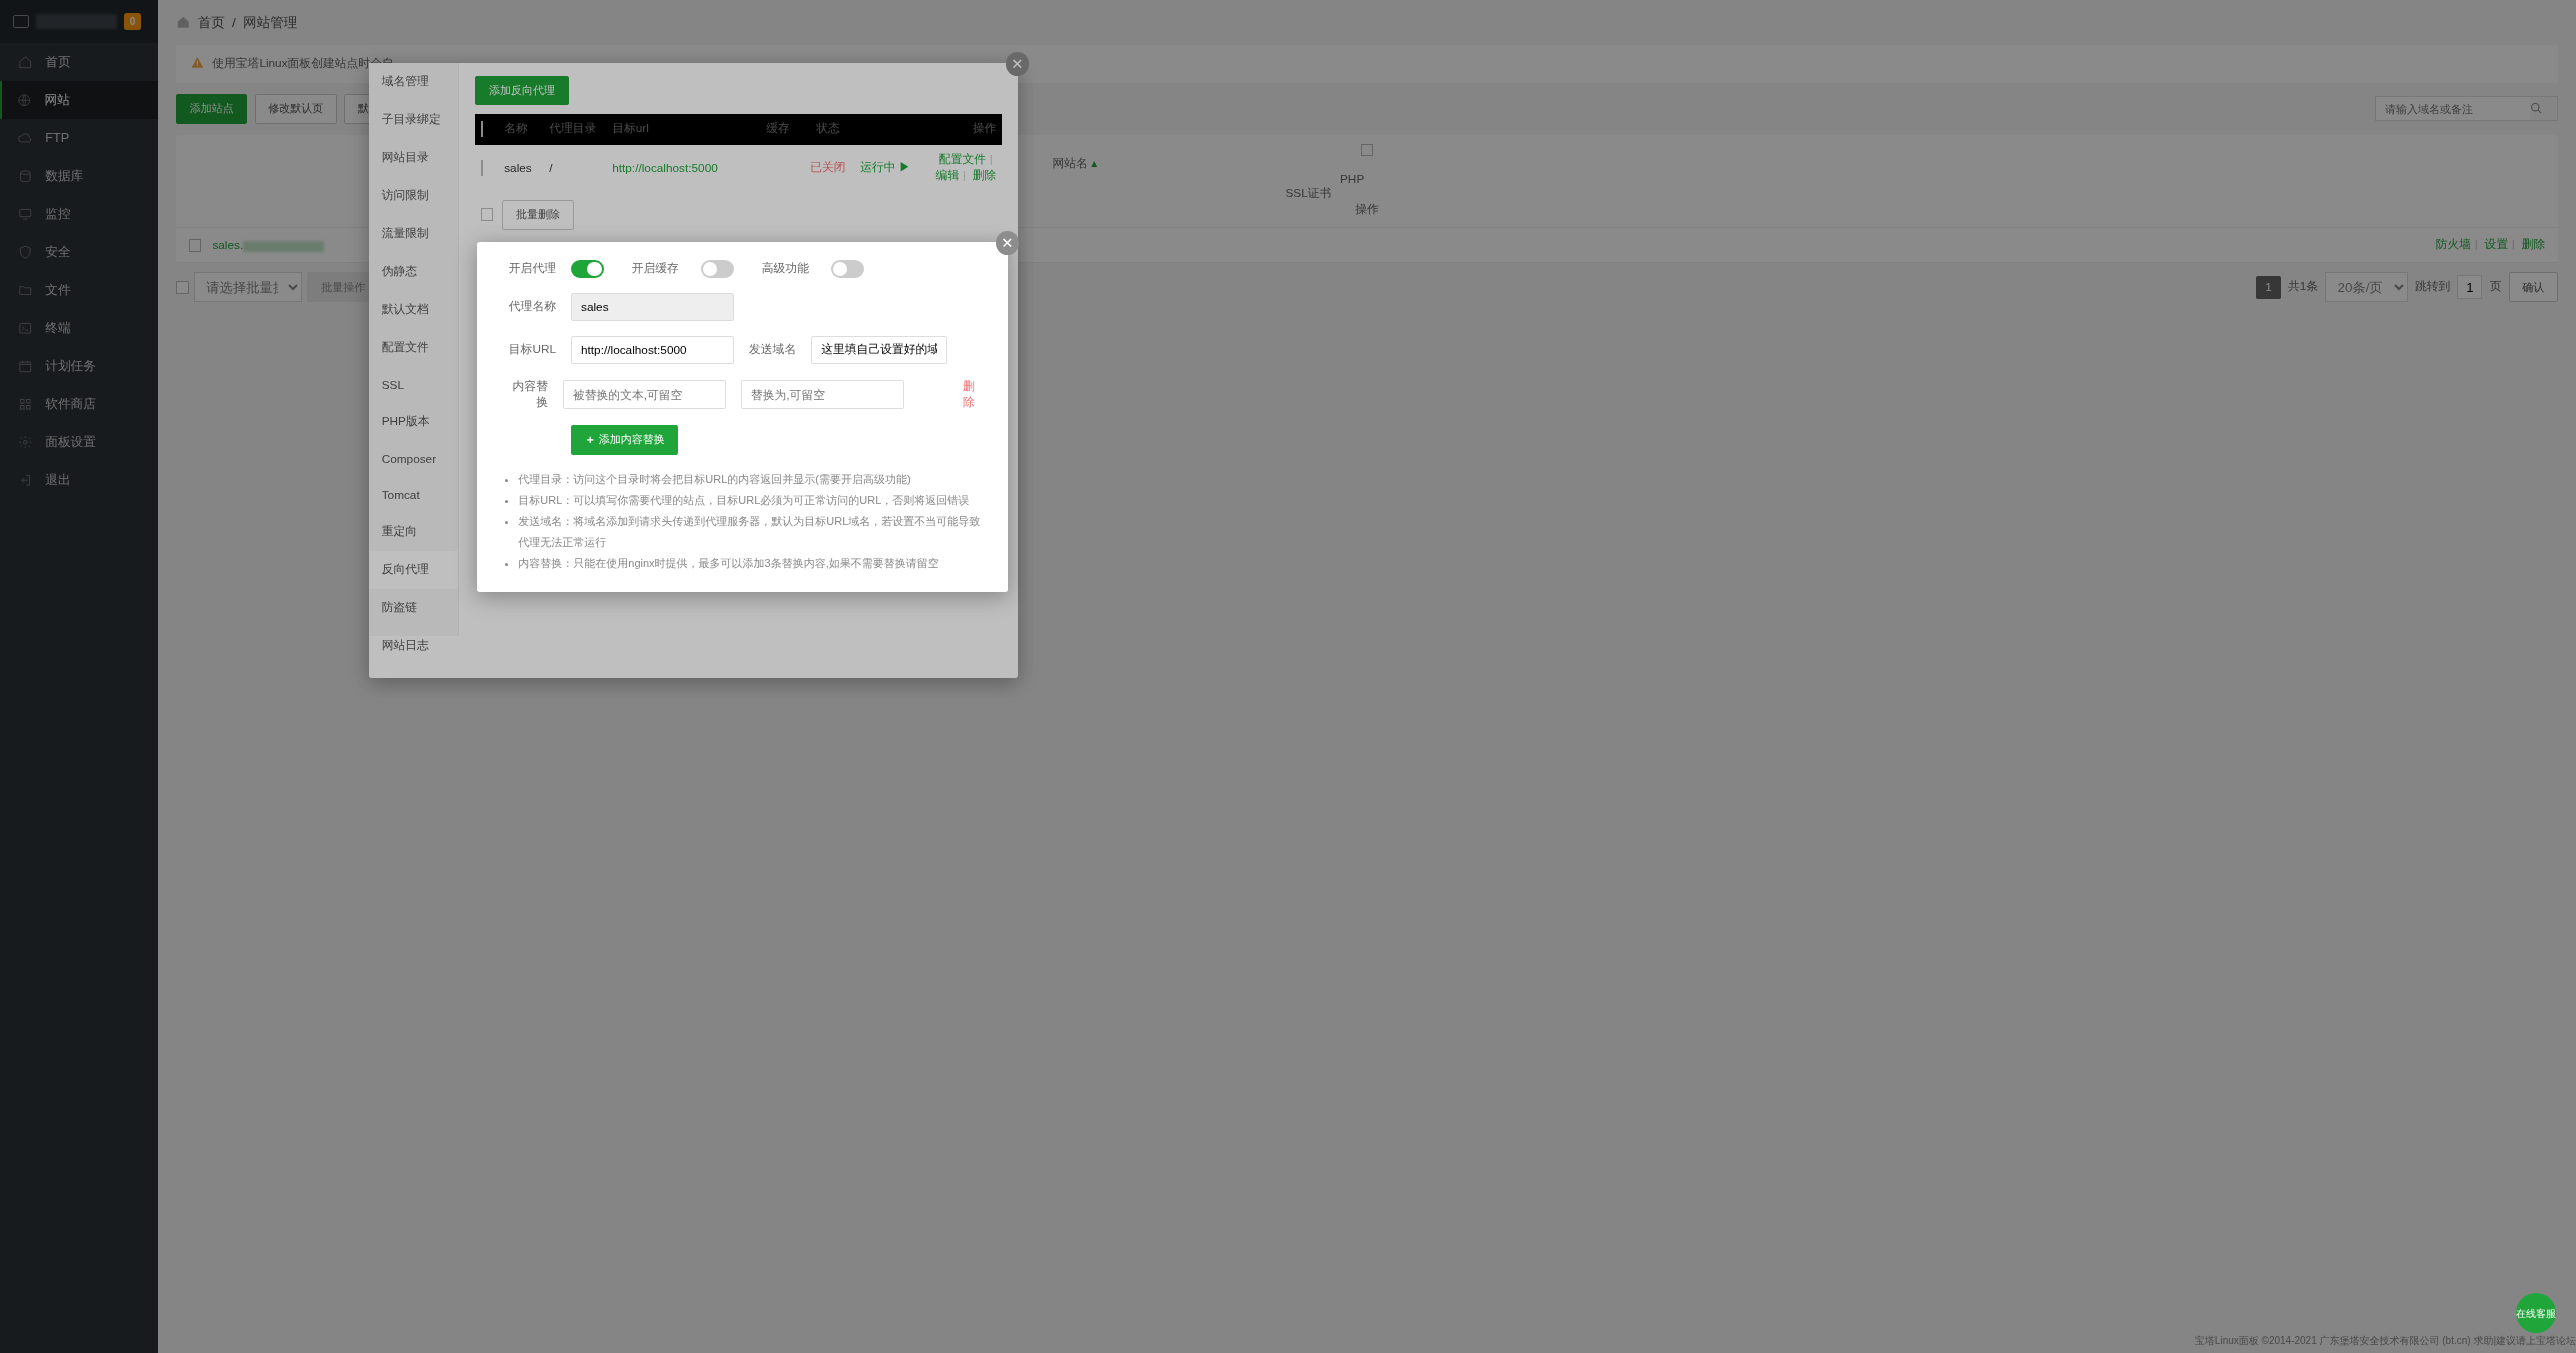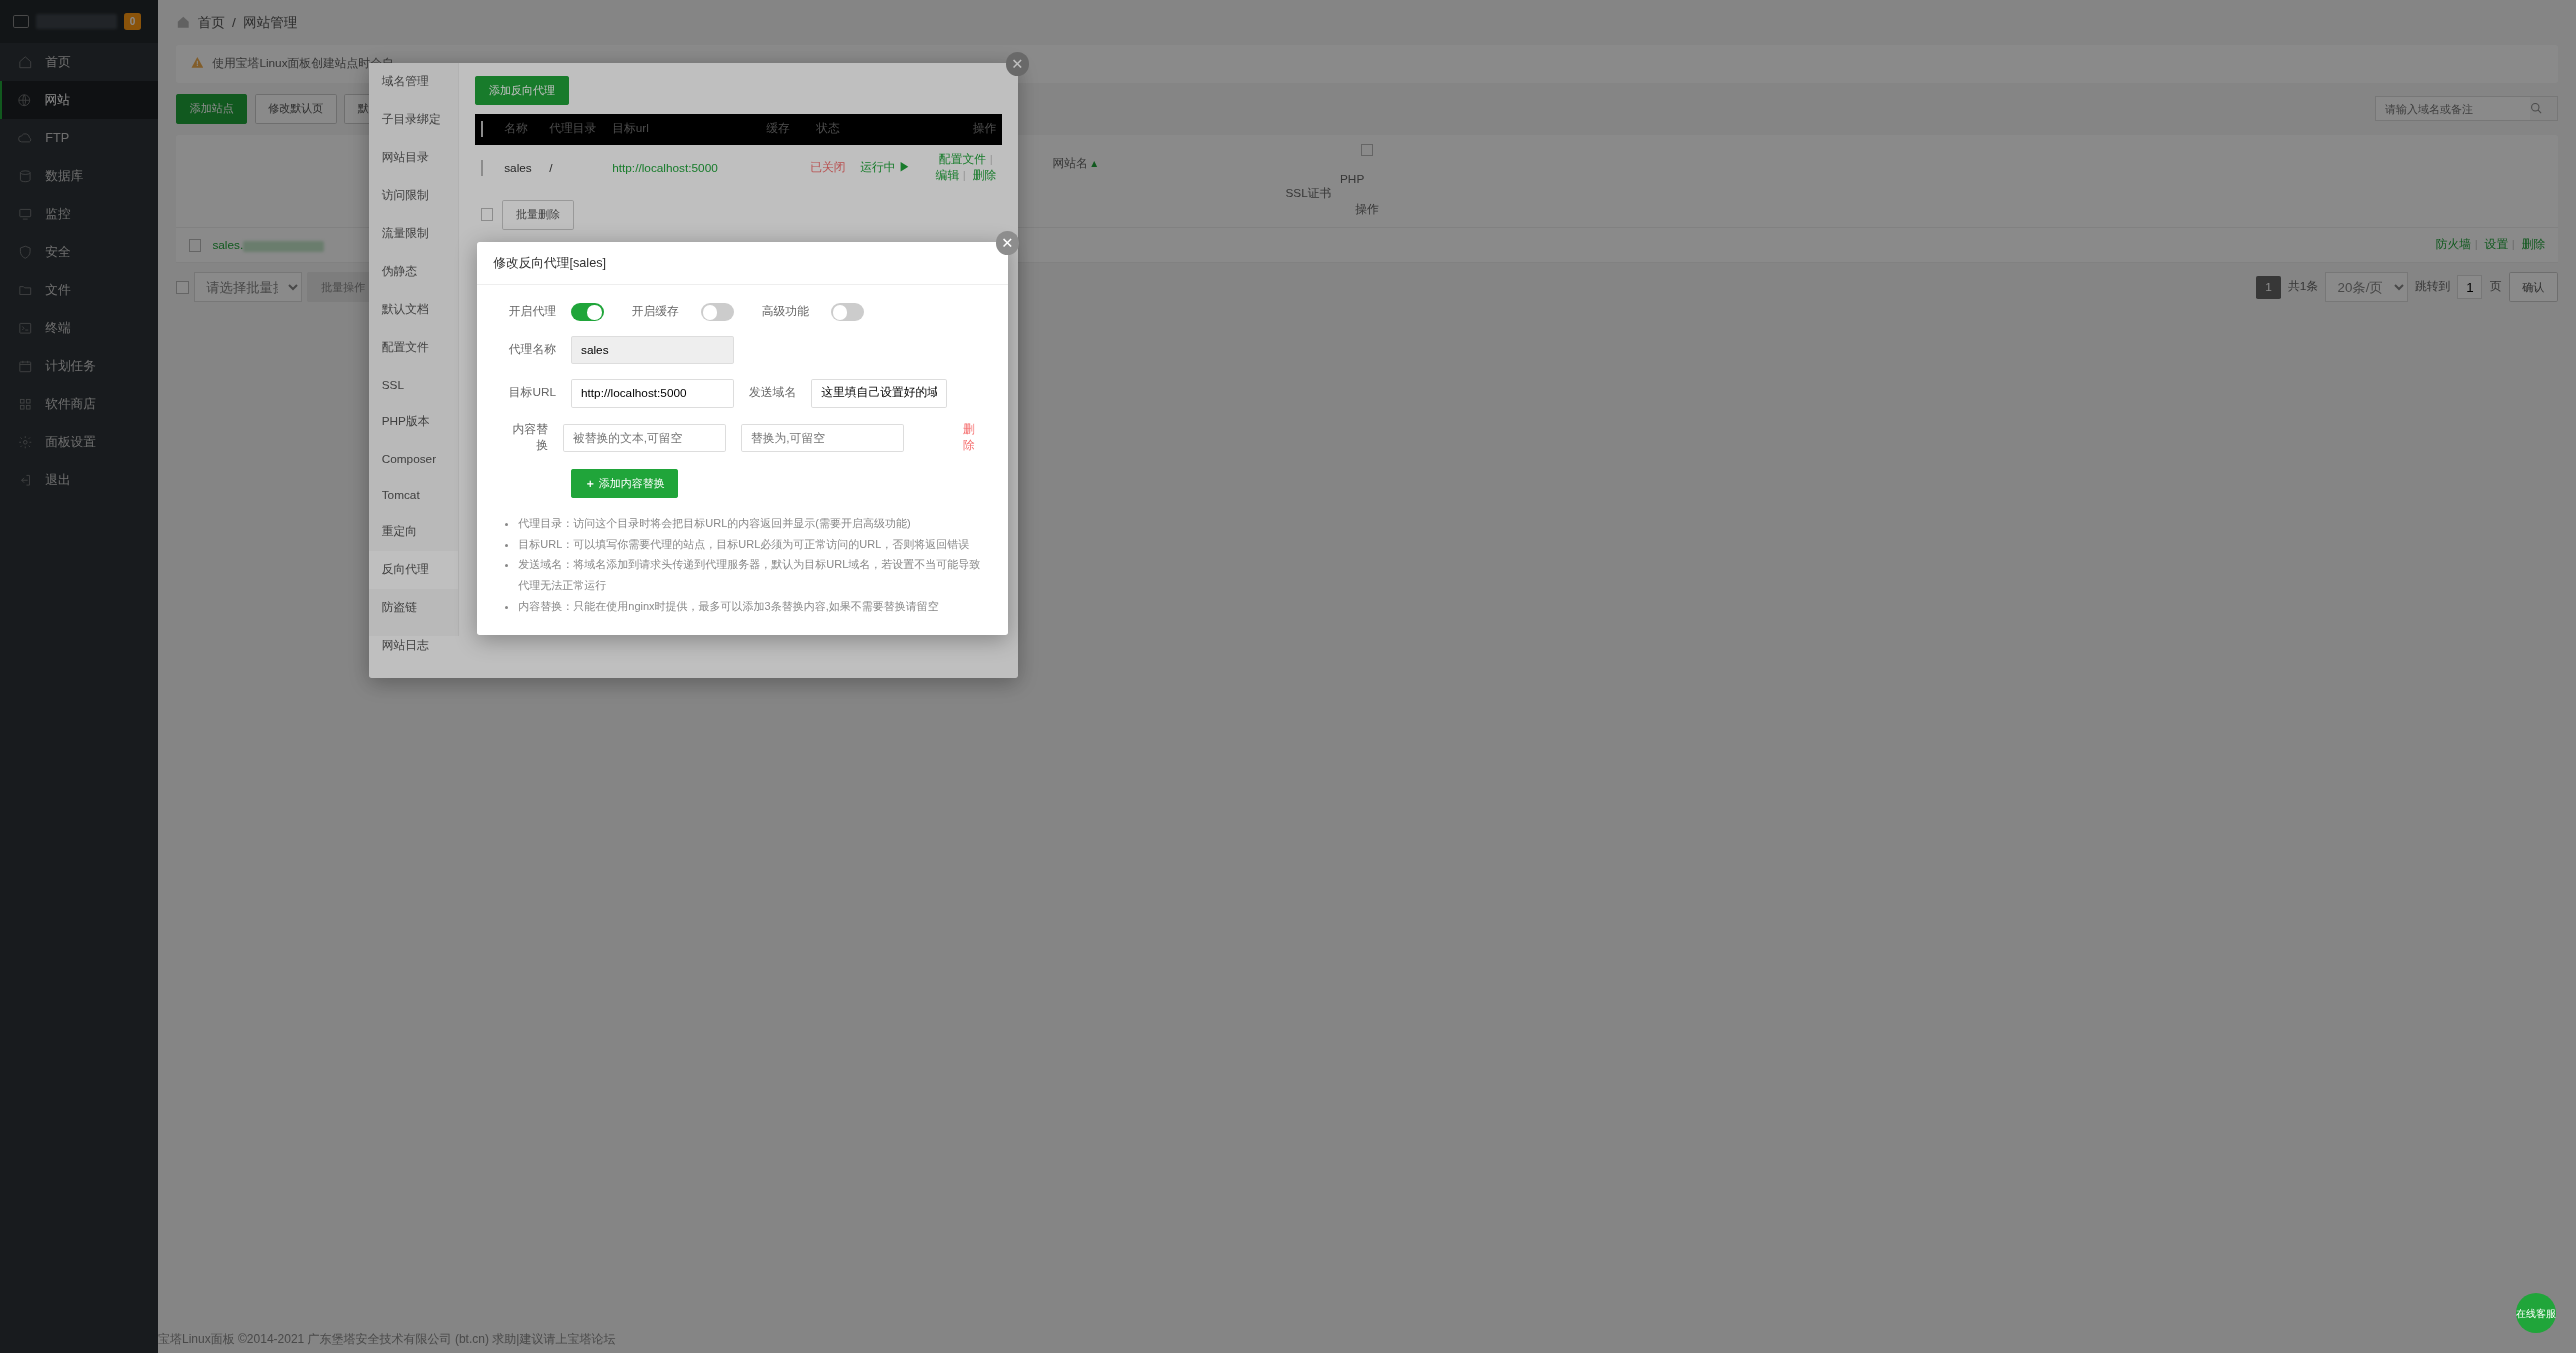--- a/index.html
+++ b/index.html
@@ -77,21 +77,21 @@
 .tgl .knob { width: 14.5px; height: 14.5px; background: #fff; border-radius: 50%; position: absolute; top: 1.8px; left: 1.8px; }
 .tgl.on .knob { left: 16.3px; }
 .tgl-lab { font-size: 11.8px; color: #666; margin-right: 7.2px; margin-left: 12.7px; }
 .inp { padding: 6.3px 9px; border: 0.9px solid #ddd; border-radius: 1.8px; font-size: 11.8px; }
 .inp.ro { background: #eee; }
 .inp.w180 { width: 163px; } .inp.w150 { width: 136px; } .inp.w170 { width: 163px; }
 .help { color: #888; font-size: 11px; line-height: 1.9; padding-left: 16.3px; }
 .help li { list-style: disc; }
 .m2-f { padding: 11px 16.3px; text-align: right; border-top: 0.9px solid #eee; }
 
-.footer { position: fixed; bottom: 5.4px; left: 158px; right: 0; text-align: left; color: #888; font-size: 12px; }
+.footer { position: fixed; bottom: 5.4px; left: 158px; right: 0; text-align: right; color: #888; font-size: 10px; }
 .fab { position: fixed; right: 20px; bottom: 20px; width: 40px; height: 40px; border-radius: 50%; background: #20a53a; color: #fff; display: flex; align-items: center; justify-content: center; font-size: 10px; line-height: 1.1; text-align: center; z-index: 30; cursor: pointer; }
 
 svg { display: block; }
 </style>
 </head>
 <body>
 
 <div class="sidebar">
   <div class="sidebar-top">
     <span class="mon-icon"></span>
@@ -335,21 +335,20 @@
         <button class="btn">批量删除</button>
       </div>
     </div>
   </div>
 </div>
 
 <div class="overlay l2"></div>
 
 <div class="modal m2">
   <span class="close-x">✕</span>
-  <div class="m2-h">修改反向代理[sales]</div>
   <div class="m2-b">
     <div class="frow">
       <span class="flab">开启代理</span>
       <span class="tgl on">
           <span class="knob"></span>
         </span>
       <span class="tgl-lab">开启缓存</span>
       <span class="tgl">
           <span class="knob"></span>
         </span>

